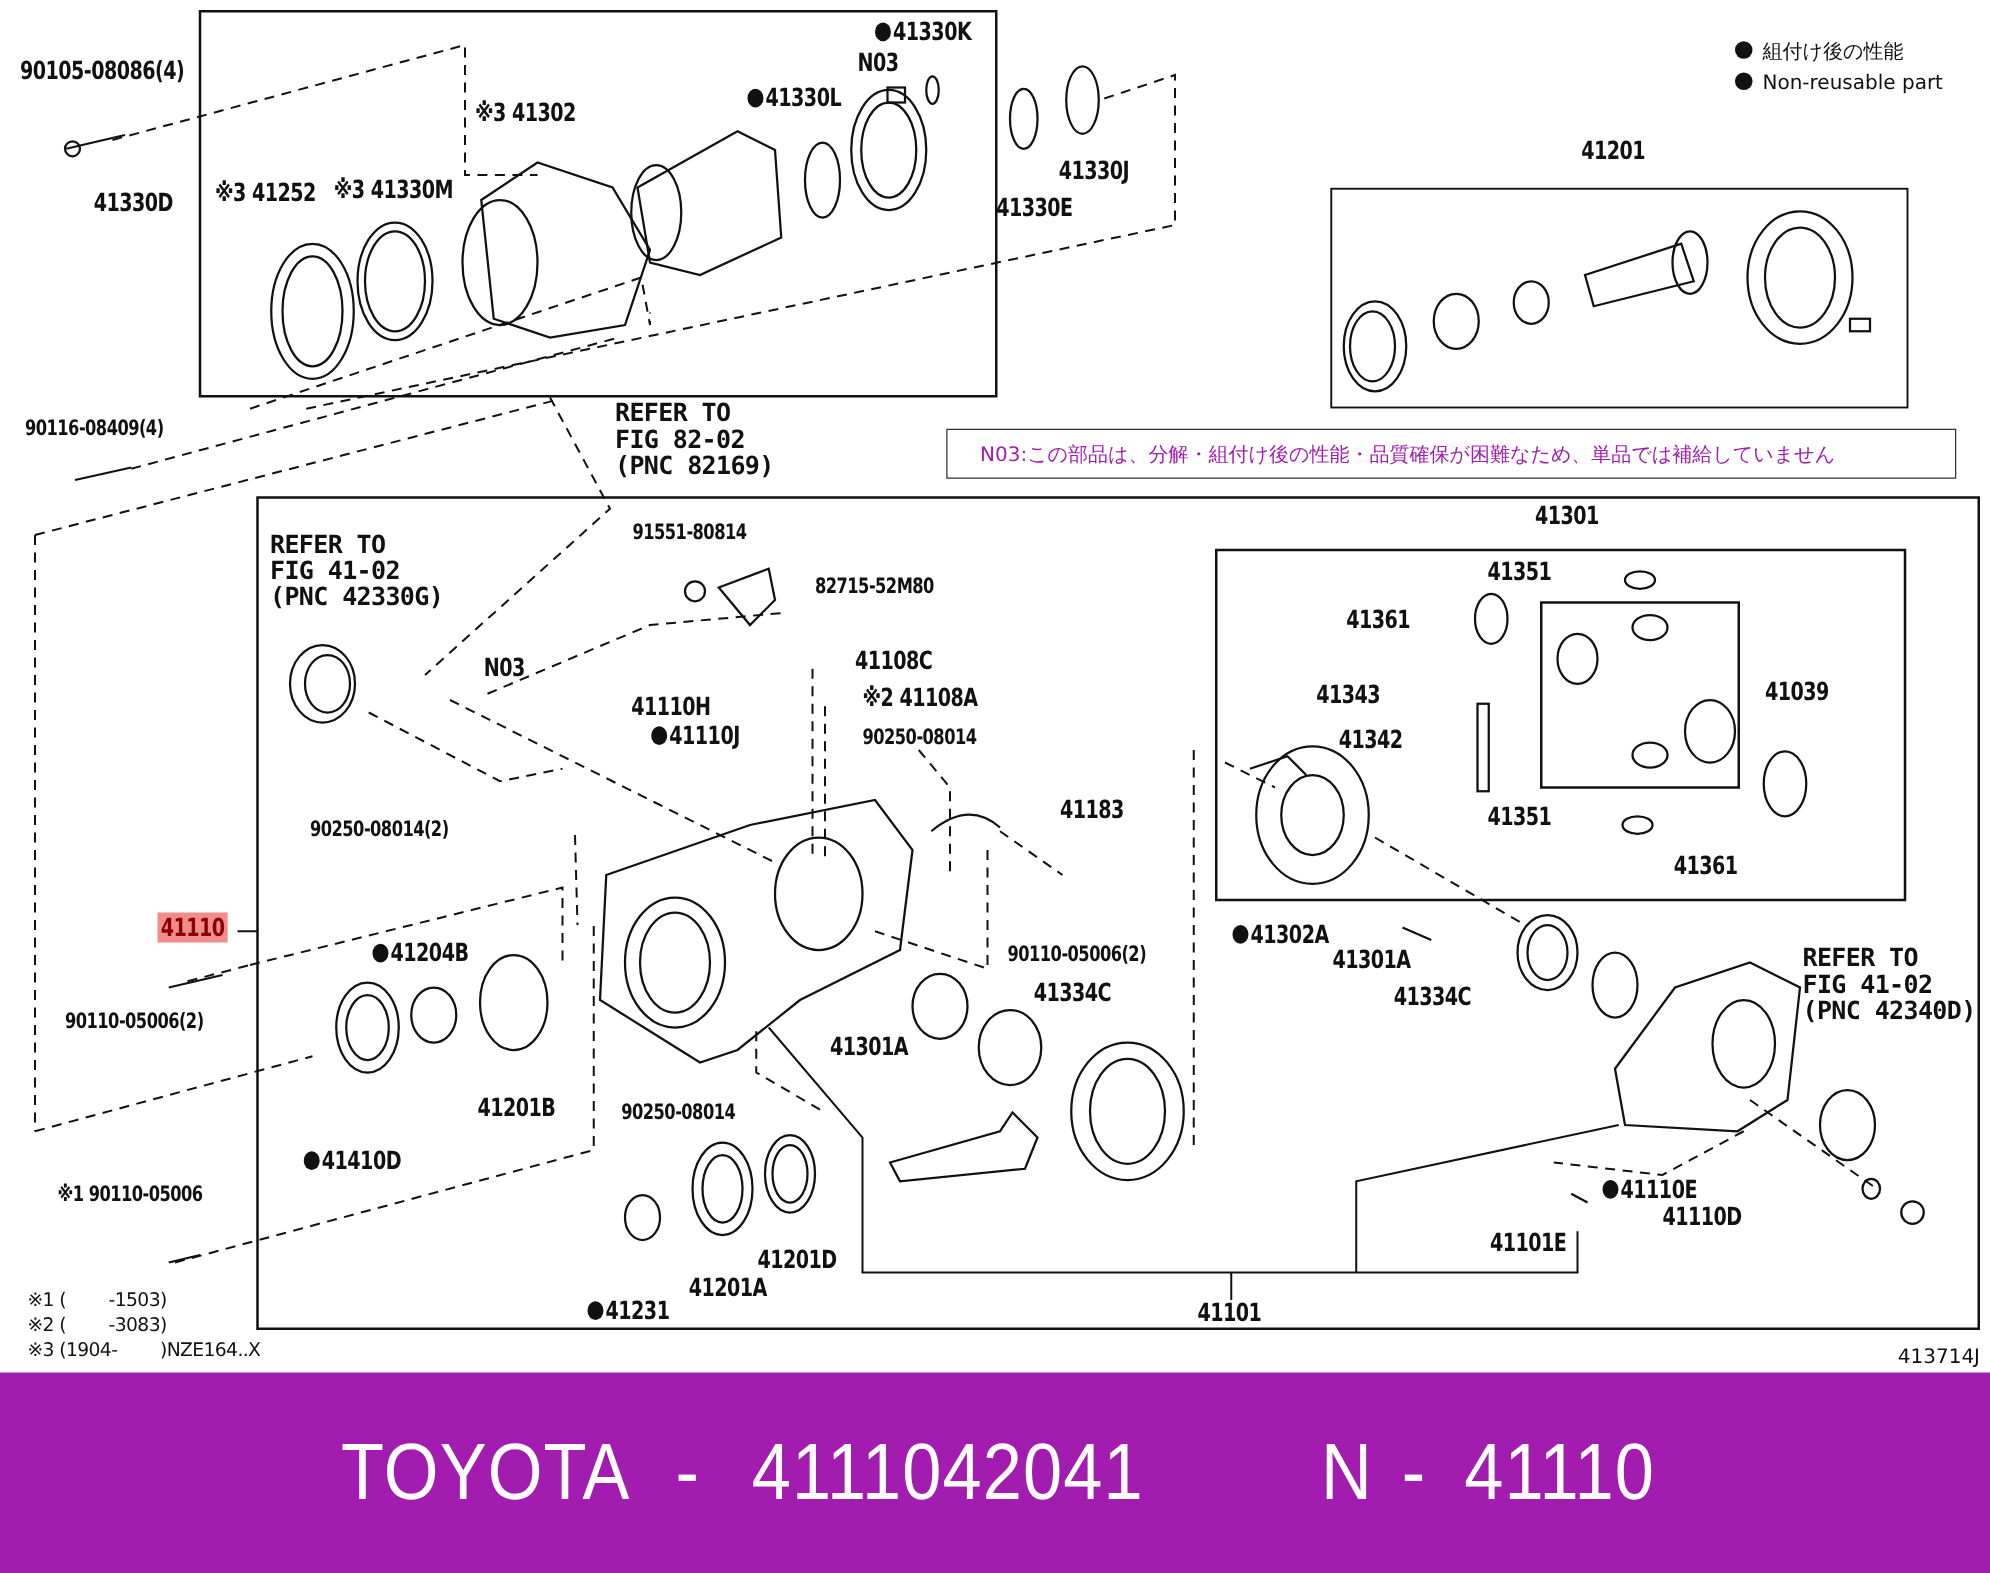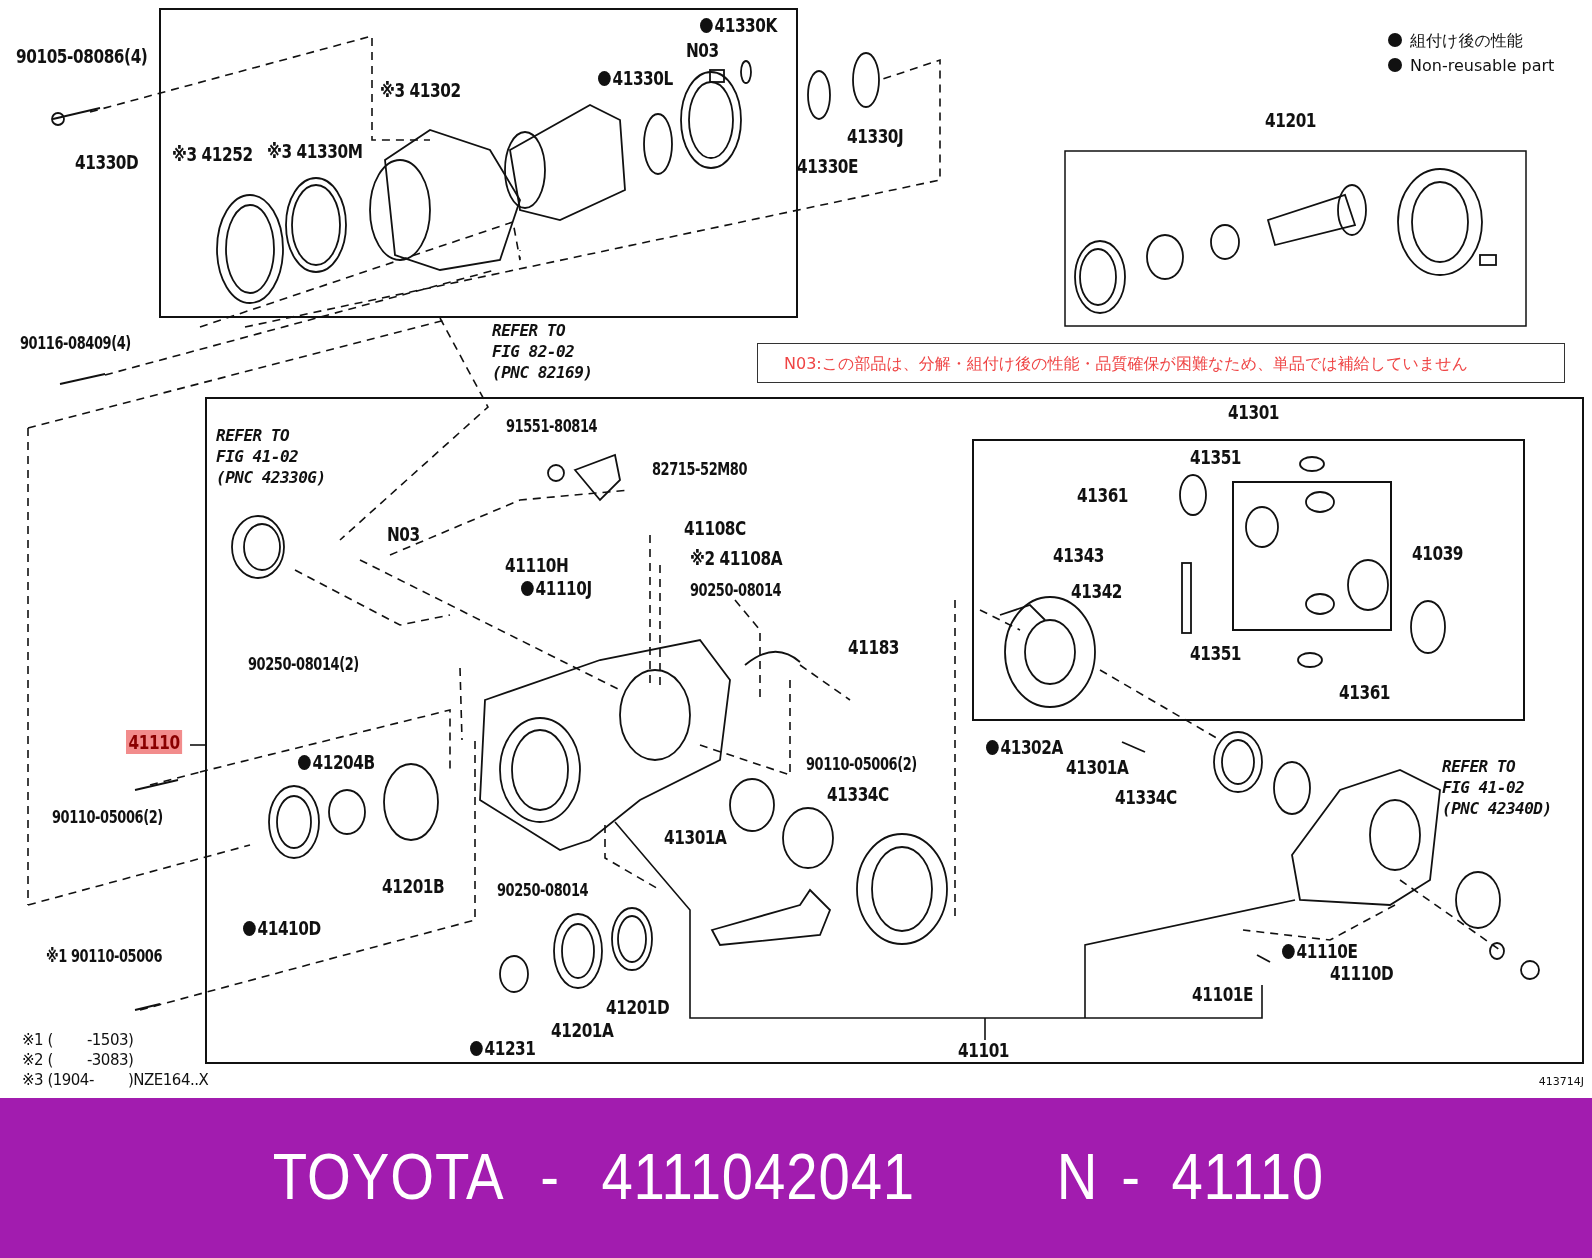--- a/index.html
+++ b/index.html
@@ -1,28 +1,28 @@
 <!DOCTYPE html>
 <html><head>
 <meta charset="utf-8">
 <style>
   html,body{margin:0;padding:0;}
   body{width:1592px;height:1258px;position:relative;background:#fff;overflow:hidden;font-family:"DejaVu Sans Mono","Liberation Mono",monospace;}
   #diagram{position:absolute;left:0;top:0;width:1592px;height:1098px;background:#fff;}
   #diagram svg.draw{position:absolute;left:0;top:0;}
   .lbl{position:absolute;font-family:"DejaVu Sans Condensed","DejaVu Sans",sans-serif;font-weight:bold;font-size:20px;color:#111;white-space:nowrap;line-height:1;letter-spacing:-0.5px;transform:scaleX(0.85);transform-origin:left top;}
   .lbl.sm{font-size:17px;}
-  .lbl.ref{font-family:"DejaVu Sans Mono",monospace;font-size:16px;line-height:21px;white-space:pre;transform:none;font-style:italic;}
+  .lbl.ref{font-family:"DejaVu Sans Mono",monospace;font-size:20px;line-height:21px;white-space:pre;transform:none;}
   .lbl.note{font-family:"DejaVu Sans",sans-serif;font-weight:normal;font-size:15px;line-height:20px;white-space:pre;transform:none;}
   .lbl.hl{background:#f28c8c;color:#8a0000;padding:2px 3px;}
   .dot{display:inline-block;width:15px;height:15px;border-radius:50%;background:#111;margin-right:2px;vertical-align:-1px;}
   .legend{position:absolute;left:1388px;top:28px;font-family:"DejaVu Sans",sans-serif;font-size:16px;color:#111;line-height:25px;}
   .legend .dot{width:14px;height:14px;margin-right:8px;}
-  .n03box{position:absolute;left:757px;top:343px;width:808px;height:40px;border:1.5px solid #333;font-family:"DejaVu Sans",sans-serif;font-size:16px;line-height:40px;padding-left:26px;box-sizing:border-box;color:#ef4444;}
-  .figid{position:absolute;right:8px;top:1075px;font-family:"DejaVu Sans",sans-serif;font-size:11px;color:#111;}
+  .n03box{position:absolute;left:757px;top:343px;width:808px;height:40px;border:1.5px solid #333;font-family:"DejaVu Sans",sans-serif;font-size:16px;line-height:40px;padding-left:26px;box-sizing:border-box;color:#a21caf;}
+  .figid{position:absolute;right:8px;top:1075px;font-family:"DejaVu Sans",sans-serif;font-size:16px;color:#111;}
   #footer{position:absolute;left:0;top:1098px;width:1592px;height:160px;background:#a21caf;}
   #footer .title{position:absolute;left:0;right:0;top:42px;text-align:center;color:#fff;font-family:"Liberation Sans",sans-serif;font-size:64px;letter-spacing:1px;}
   #footer .title span{display:inline-block;transform:scaleX(0.88);}
   #footer .gap{display:inline-block;width:80px;}
 </style>
 </head>
 <body>
 
 <div id="diagram">
   <svg class="draw" width="1592" height="1098">

